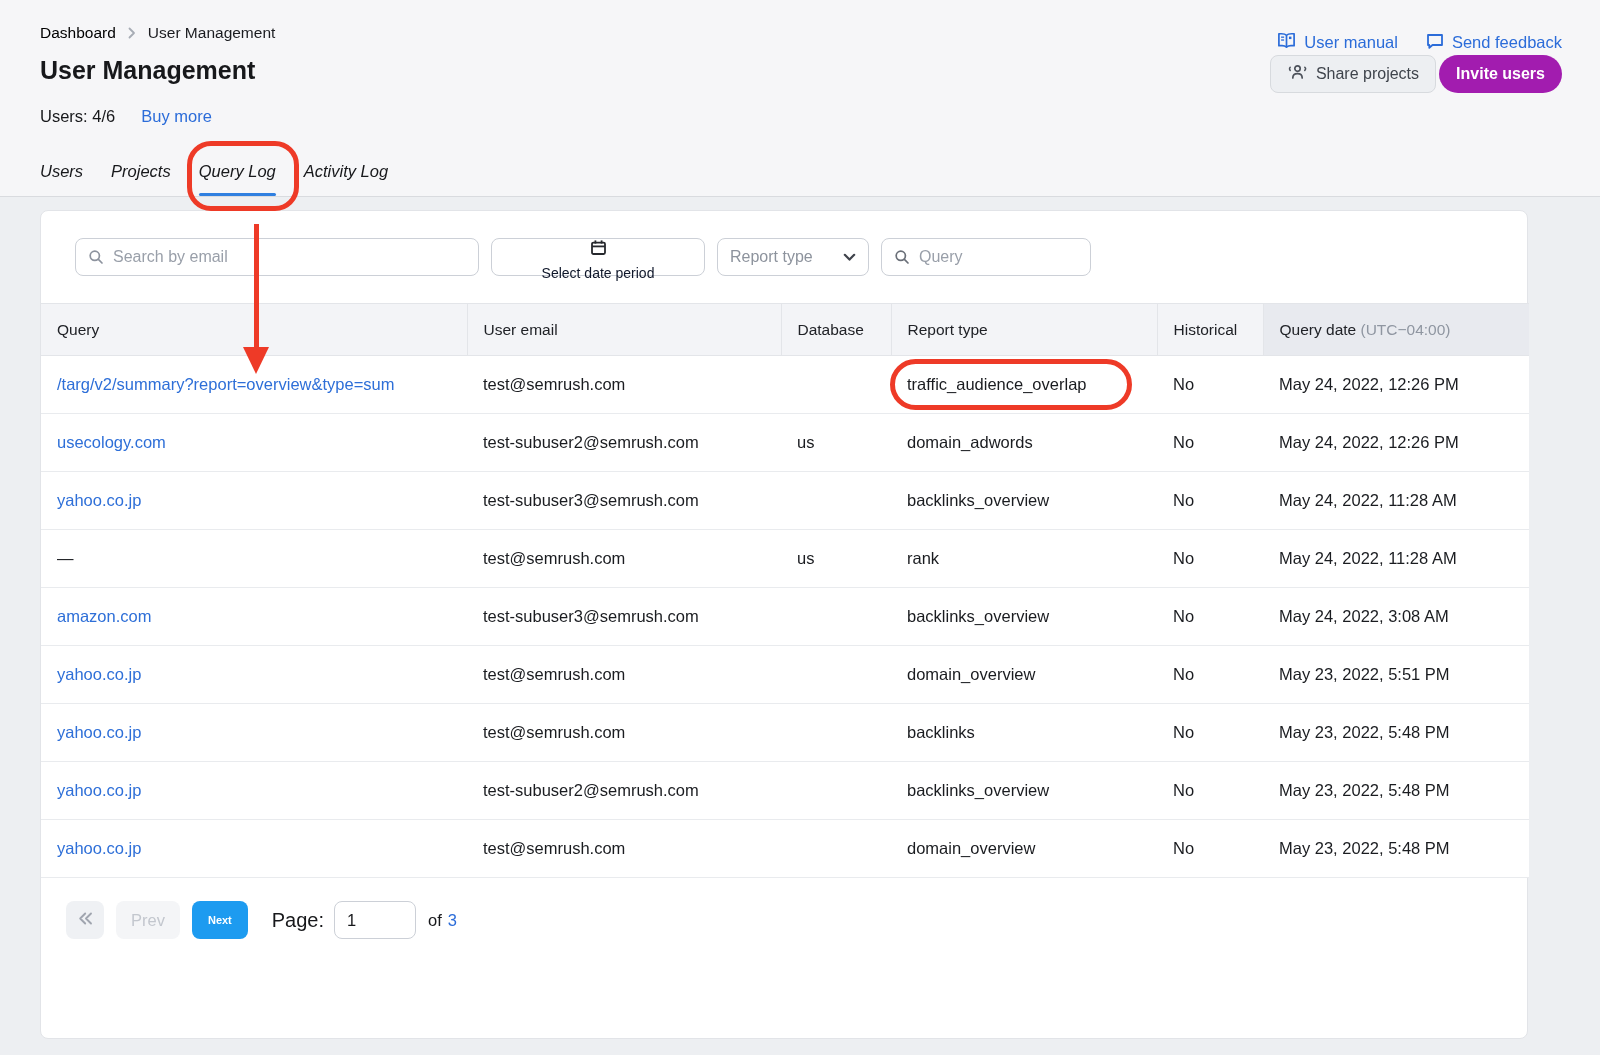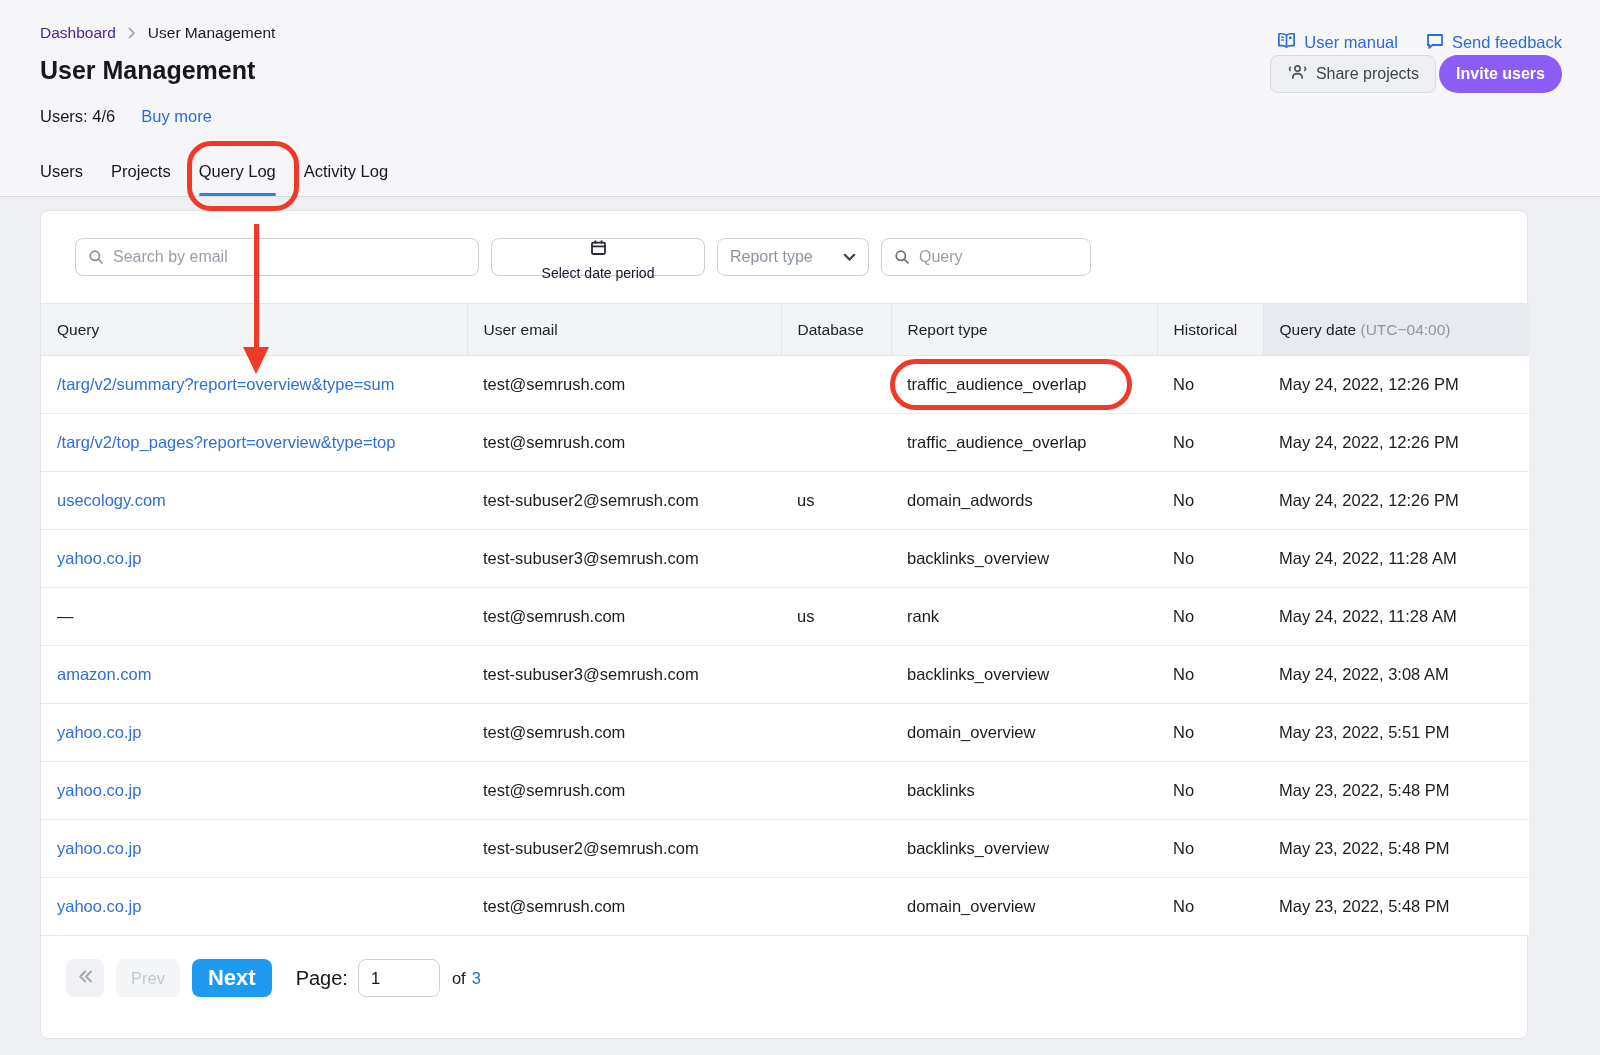--- a/index.html
+++ b/index.html
@@ -7,39 +7,39 @@
   .page {
     position:relative; width:1600px; height:1055px; overflow:hidden;
     background:#edeff2; font-family:"Liberation Sans", sans-serif; color:#17181b;
   }
   
   .top-header {
     position:absolute; top:0; left:0; right:0; height:197px;
     background:#f6f6f8; border-bottom:1px solid #d9dbdf;
   }
   .breadcrumb { position:absolute; top:24px; left:40px; display:flex; align-items:center; gap:12px; font-size:15.5px; }
-  .crumb-root { color:#4c1d95; cursor:pointer; }
+  .crumb-root { color:#000000; cursor:pointer; }
   .crumb-sep { color:#a7acb5; display:flex; align-items:center; }
   .crumb-current { color:#1b1c20; }
   .top-links { position:absolute; top:22px; right:38px; display:flex; gap:28px;margin-top:10px; }
   .blue-link { color:#2b6cd9; font-size:16.5px; display:flex; align-items:center; gap:8px; cursor:pointer; }
   .page-title { position:absolute; top:56px; left:40px; font-size:25px; font-weight:700; color:#17181b; }
   .top-buttons { position:absolute; top:55px; right:38px; display:flex; gap:3px; }
   .btn-share {
     height:38px; padding:0 16px; background:#edeff2; border:1px solid #d7dade; border-radius:8px;
     color:#3f444c; font-size:16px; display:flex; align-items:center; gap:9px; cursor:pointer;
   }
   .btn-invite {
-    height:38px; padding:0 17px; background:#8b5cf6; border:none; border-radius:19px;
+    height:38px; padding:0 17px; background:#a21caf; border:none; border-radius:19px;
     color:#fff; font-size:16px; font-weight:600; display:flex; align-items:center; cursor:pointer;
   }
   .users-row { position:absolute; top:107px; left:40px; display:flex; gap:26px; font-size:16.5px; }
   .buy-more { color:#2b6cd9; cursor:pointer; }
   .tabs { position:absolute; bottom:0; left:40px; display:flex; gap:28px; }
-  .tab { font-size:16.5px; color:#17181b; padding-bottom:15px; position:relative; cursor:pointer; }
+  .tab { font-size:16.5px; color:#17181b; padding-bottom:15px; position:relative; cursor:pointer;font-style:italic; }
   .tab.active::after { content:""; position:absolute; left:0; right:0; bottom:0; height:3px; background:#2f7fe0; border-radius:2px; }
 
   
   .card {
     position:absolute; top:210px; left:40px; width:1488px; height:829px;
     background:#fff; border:1px solid #e2e4e8; border-radius:8px;
   }
   .filters { display:flex; gap:12px; padding:27px 25px 0 34px; }
   .finput {
     height:38px; border:1px solid #ccd0d7; border-radius:8px; background:#fff;
@@ -77,21 +77,21 @@
   .pg-first {
     width:38px; height:38px; background:#eff1f4; border:none; border-radius:8px; color:#a0a5af;
     display:flex; align-items:center; justify-content:center; cursor:default;
   }
   .pg-prev {
     height:38px; padding:0 15px; margin-left:12px; background:#f4f5f7; border:none; border-radius:8px;
     color:#c3c7ce; font-size:16.5px; display:flex; align-items:center; font-family:inherit; cursor:default;
   }
   .pg-next {
     height:38px; padding:17px 16px; margin-left:12px; background:#1d9bf0; border:none; border-radius:8px;
-    color:#fff; font-size:22px; font-weight:600; display:flex; align-items:center; font-family:inherit; cursor:pointer;
+    color:#fff; font-size:11px; font-weight:600; display:flex; align-items:center; font-family:inherit; cursor:pointer;
   }
   .pg-label { margin-left:24px; font-size:20px; color:#17181b; }
   .pg-input {
     margin-left:10px; width:82px; height:38px; border:1px solid #ccd0d7; border-radius:8px;
     padding:0 12px; font-size:16.5px; font-family:inherit; color:#17181b; outline:none;
   }
   .pg-of { margin-left:12px; font-size:16.5px; color:#17181b; }
   .pg-total { color:#2b6cd9; margin-left:6px; cursor:pointer; }
 
   
@@ -240,28 +240,20 @@
       <tbody id="table-body">
           <tr>
             <td class="cell-query"><span class="qlink">/targ/v2/summary?report=overview&amp;type=sum</span></td>
             <td>test@semrush.com</td>
             <td></td>
             <td><span class="annot-pill">traffic_audience_overlap</span></td>
             <td>No</td>
             <td>May 24, 2022, 12:26 PM</td>
           </tr>
           <tr>
-            <td class="cell-query"><span class="qlink">/targ/v2/top_pages?report=overview&amp;type=top</span></td>
-            <td>test@semrush.com</td>
-            <td></td>
-            <td>traffic_audience_overlap</td>
-            <td>No</td>
-            <td>May 24, 2022, 12:26 PM</td>
-          </tr>
-          <tr>
             <td class="cell-query"><span class="qlink">usecology.com</span></td>
             <td>test-subuser2@semrush.com</td>
             <td>us</td>
             <td>domain_adwords</td>
             <td>No</td>
             <td>May 24, 2022, 12:26 PM</td>
           </tr>
           <tr>
             <td class="cell-query"><span class="qlink">yahoo.co.jp</span></td>
             <td>test-subuser3@semrush.com</td>

